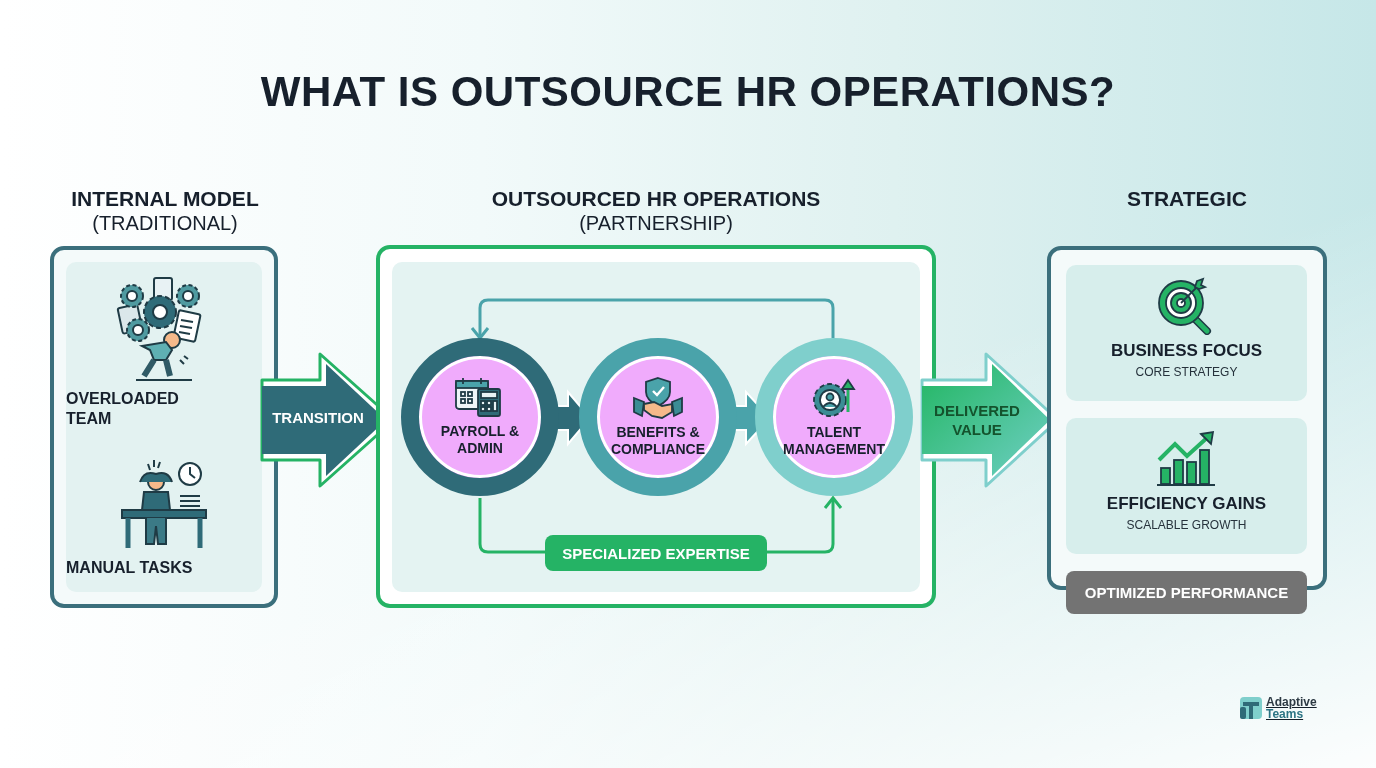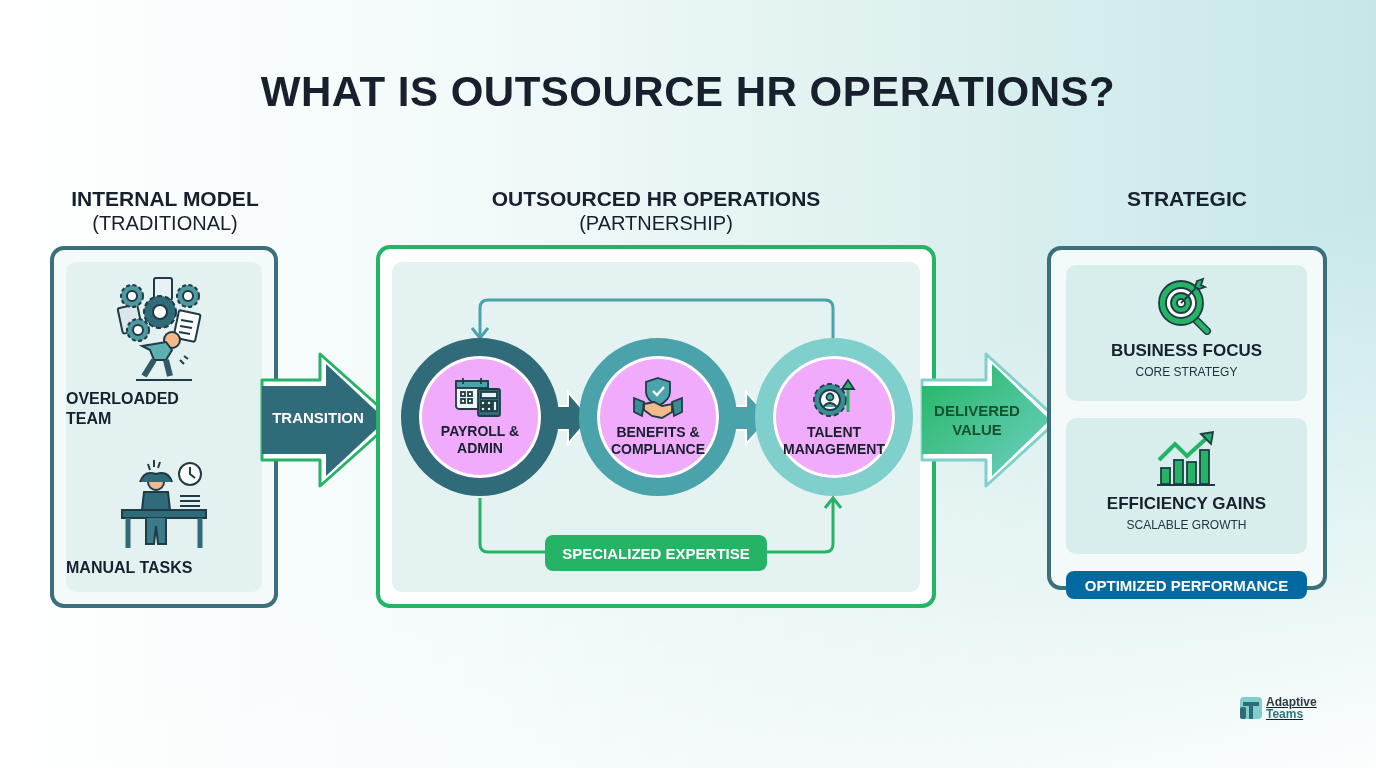--- a/index.html
+++ b/index.html
@@ -266,21 +266,21 @@
       <rect x="45" y="20" width="9" height="34" fill="#25b365"></rect>
       <line x1="2" y1="55" x2="60" y2="55"></line>
       <path d="M4 30 L20 14 L32 26 L54 6" fill="none" stroke="#25b365" stroke-width="4"></path>
       <path d="M46 4 L58 2 L56 14 Z" fill="#25b365"></path>
     </g>
   </svg>
   <div class="t1">EFFICIENCY GAINS</div>
   <div class="t2">SCALABLE GROWTH</div>
 </div>
 
-<div class="pill" style="left:1066px; top:571px; width:241px; height:28px; background:#0369a1; font-size:15px;">OPTIMIZED PERFORMANCE</div>
+<div class="pill" style="left:1066px; top:571px; width:241px; height:43px; background:#737373; font-size:15px;">OPTIMIZED PERFORMANCE</div>
 
 <div class="abs logo">
   <svg width="22" height="22" viewBox="0 0 22 22">
     <rect x="0" y="0" width="22" height="22" rx="4" fill="#7fcfcc"></rect>
     <path d="M3 5 L19 5 L19 9 L13 9 L13 22 L9 22 L9 9 L3 9 Z" fill="#2f6b78"></path>
     <rect x="0" y="10" width="6" height="12" rx="2" fill="#2f6b78"></rect>
   </svg>
   <div class="logo-text">
     <span class="a">Adaptive</span>
     <span class="b">Teams</span>

